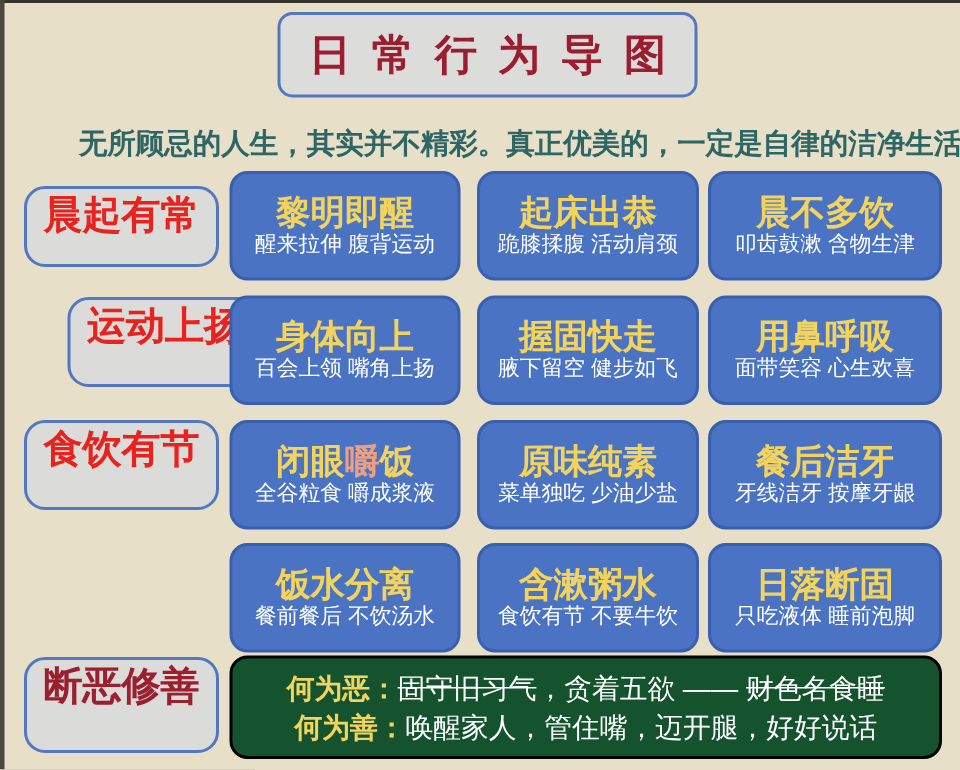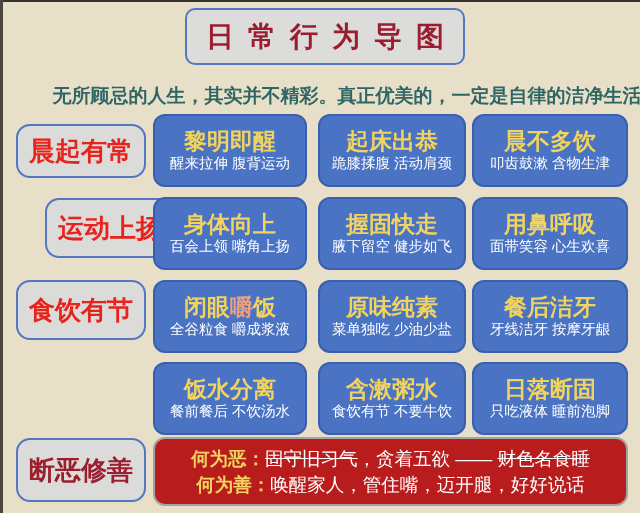--- a/index.html
+++ b/index.html
@@ -26,21 +26,21 @@
   .subtitle{
     position:absolute; left:0; top:83px; width:640px;
     text-align:center; color:#2e6665; font-size:19px; font-weight:600;
     white-space:nowrap;
     margin-left:27px;
   }
 
   .cat{
     position:absolute; left:16px; width:130px;
     background:#dbdbda; border:2px solid #5377c1; border-radius:14px;
-    display:flex; align-items:center; justify-content:center;
+    display:flex; justify-content:center;
     color:#e8221c; font-size:26px; font-weight:bold; white-space:nowrap;
   }
   .cat-1{top:124px;height:54px;}
   .cat-2{top:198px;height:60px;margin-left:29px;}
   .cat-3{top:280px;height:60px;}
   .cat-4{top:438px;height:64px;color:#9b1f2e;}
 
   .cell{
     position:absolute; height:73px;
     background:#4a73c4; border:2px solid #3a5fae; border-radius:12px;
@@ -48,21 +48,21 @@
     gap:2px; overflow:hidden;
   }
   .c0{left:153px;width:154px;} .c1{left:318px;width:148px;} .c2{left:472px;width:156px;}
   .r0{top:114px;} .r1{top:197px;} .r2{top:280px;} .r3{top:362px;}
   .cell-title{color:#f2d35e; font-size:23px; font-weight:bold; line-height:1.1; white-space:nowrap;}
   .cell-sub{color:#ffffff; font-size:14.5px; line-height:1.1; white-space:nowrap;}
   .hl{color:#eda080;}
 
   .footer-box{
     position:absolute; left:153px; top:437px; width:475px; height:69px;
-    background:#b91c1c; border:2px solid #a3a3a3; border-radius:12px;
+    background:#14532d; border:2px solid #000000; border-radius:12px;
     display:flex; flex-direction:column; align-items:center; justify-content:center;
     gap:4px; color:#ffffff; font-size:18.5px; line-height:1.15;
   }
   .footer-line{white-space:nowrap;}
   .flabel{color:#f2d35e; font-weight:bold;}
   .strike{text-decoration:line-through;}
 </style>
 </head>
 <body>
 

